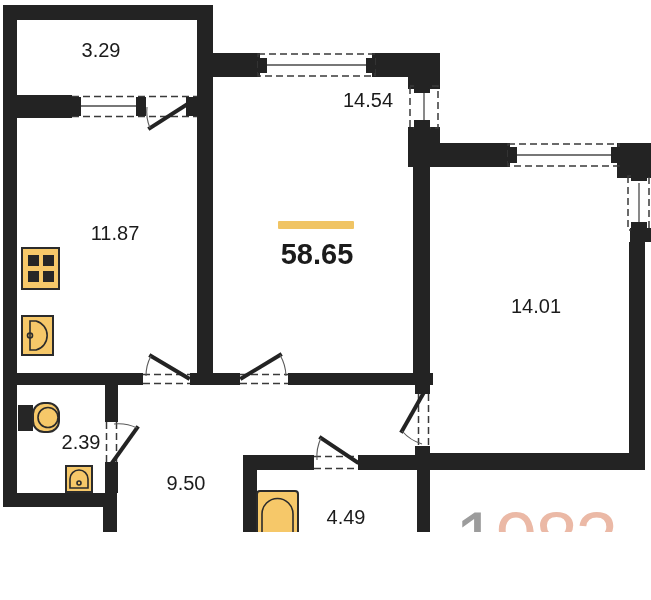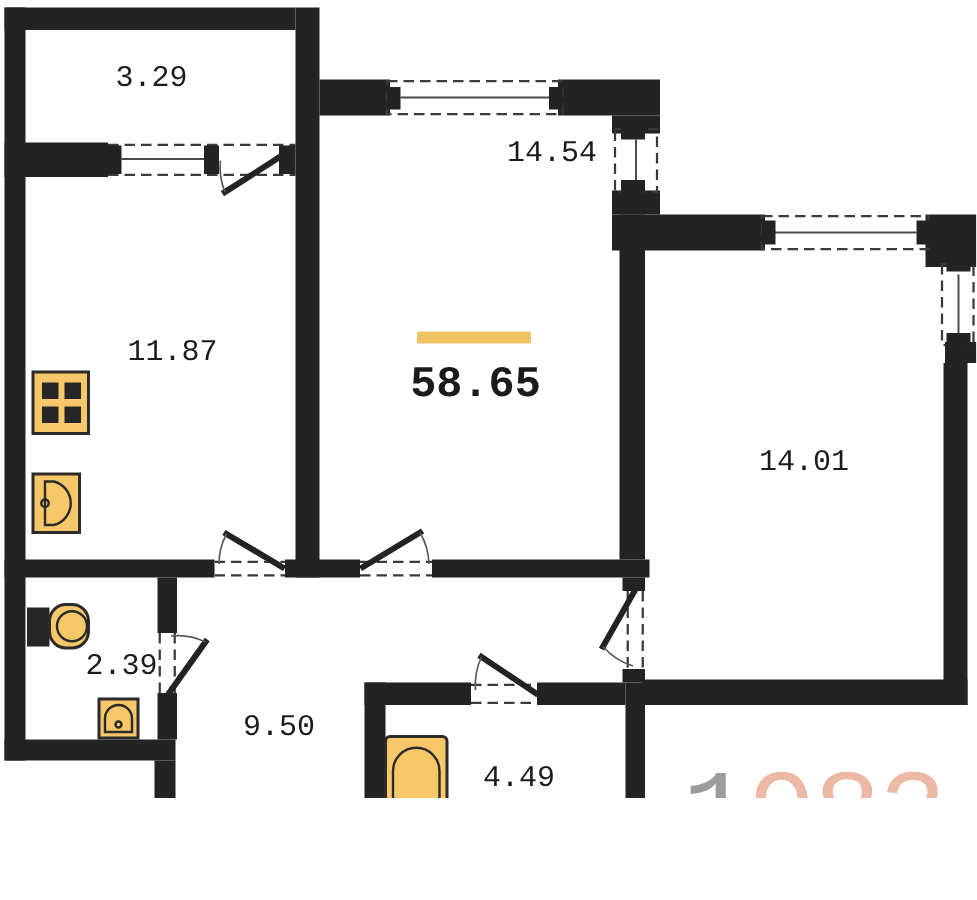--- a/index.html
+++ b/index.html
@@ -2,21 +2,21 @@
 <html style="--wall: #232323; --accent: #F0C464; --fixture: #F6C869; --label: #1B1B1B; --logo-gray: #9C9C9C; --logo-salmon: #EBB9A6; --tagline-gray: #8F8F8F; --bg: #FFFFFF;"><head>
 <meta charset="utf-8">
 <style>
   :root{
     --wall:#232323; --accent:#F0C464; --fixture:#F6C869;
     --label:#1B1B1B; --logo-gray:#9C9C9C; --logo-salmon:#EBB9A6;
     --tagline-gray:#8F8F8F; --bg:#FFFFFF;
   }
   html,body{margin:0;padding:0;background:var(--bg);}
   .plan-wrap{position:relative;width:651px;height:532px;background:var(--bg);
-    font-family:Liberation Mono, monospace;overflow:hidden;}
+    font-family:Liberation Sans, sans-serif;overflow:hidden;}
   svg{display:block;}
   .wall{fill:var(--wall);}
   .cap{fill:var(--wall);}
   .dash{stroke:#3a3a3a;stroke-width:1.5;stroke-dasharray:7 4;fill:none;}
   .winline{stroke:#4a4a4a;stroke-width:1.3;fill:none;}
   .leaf{stroke:var(--wall);stroke-width:4;stroke-linecap:square;fill:none;}
   .arc{stroke:#5a5a5a;stroke-width:1.1;fill:none;}
   .fix{fill:var(--fixture);stroke:#2b2b2b;stroke-width:2;}
   .fixdark{fill:#262626;}
   .fixline{fill:none;stroke:#2b2b2b;stroke-width:1.6;}

